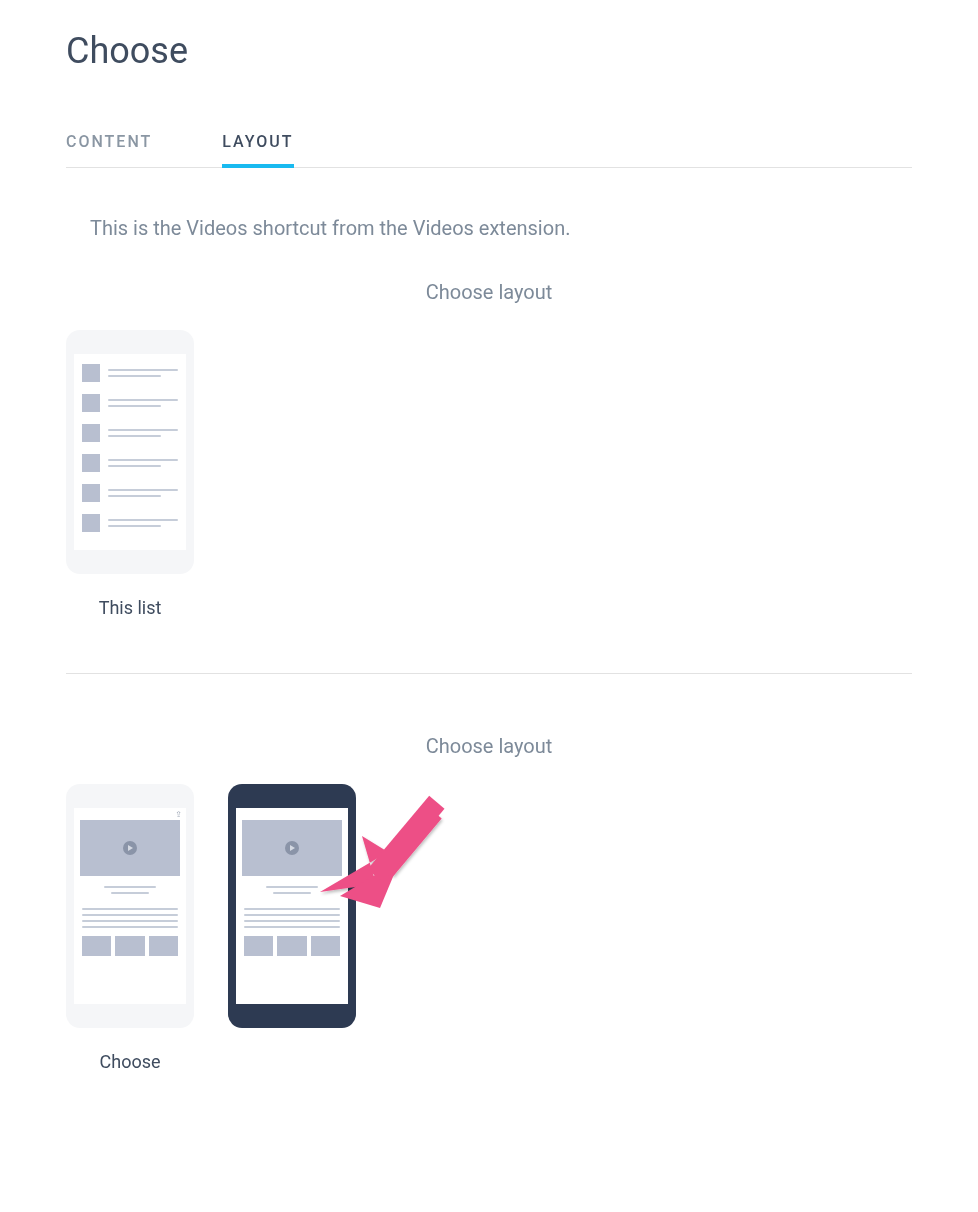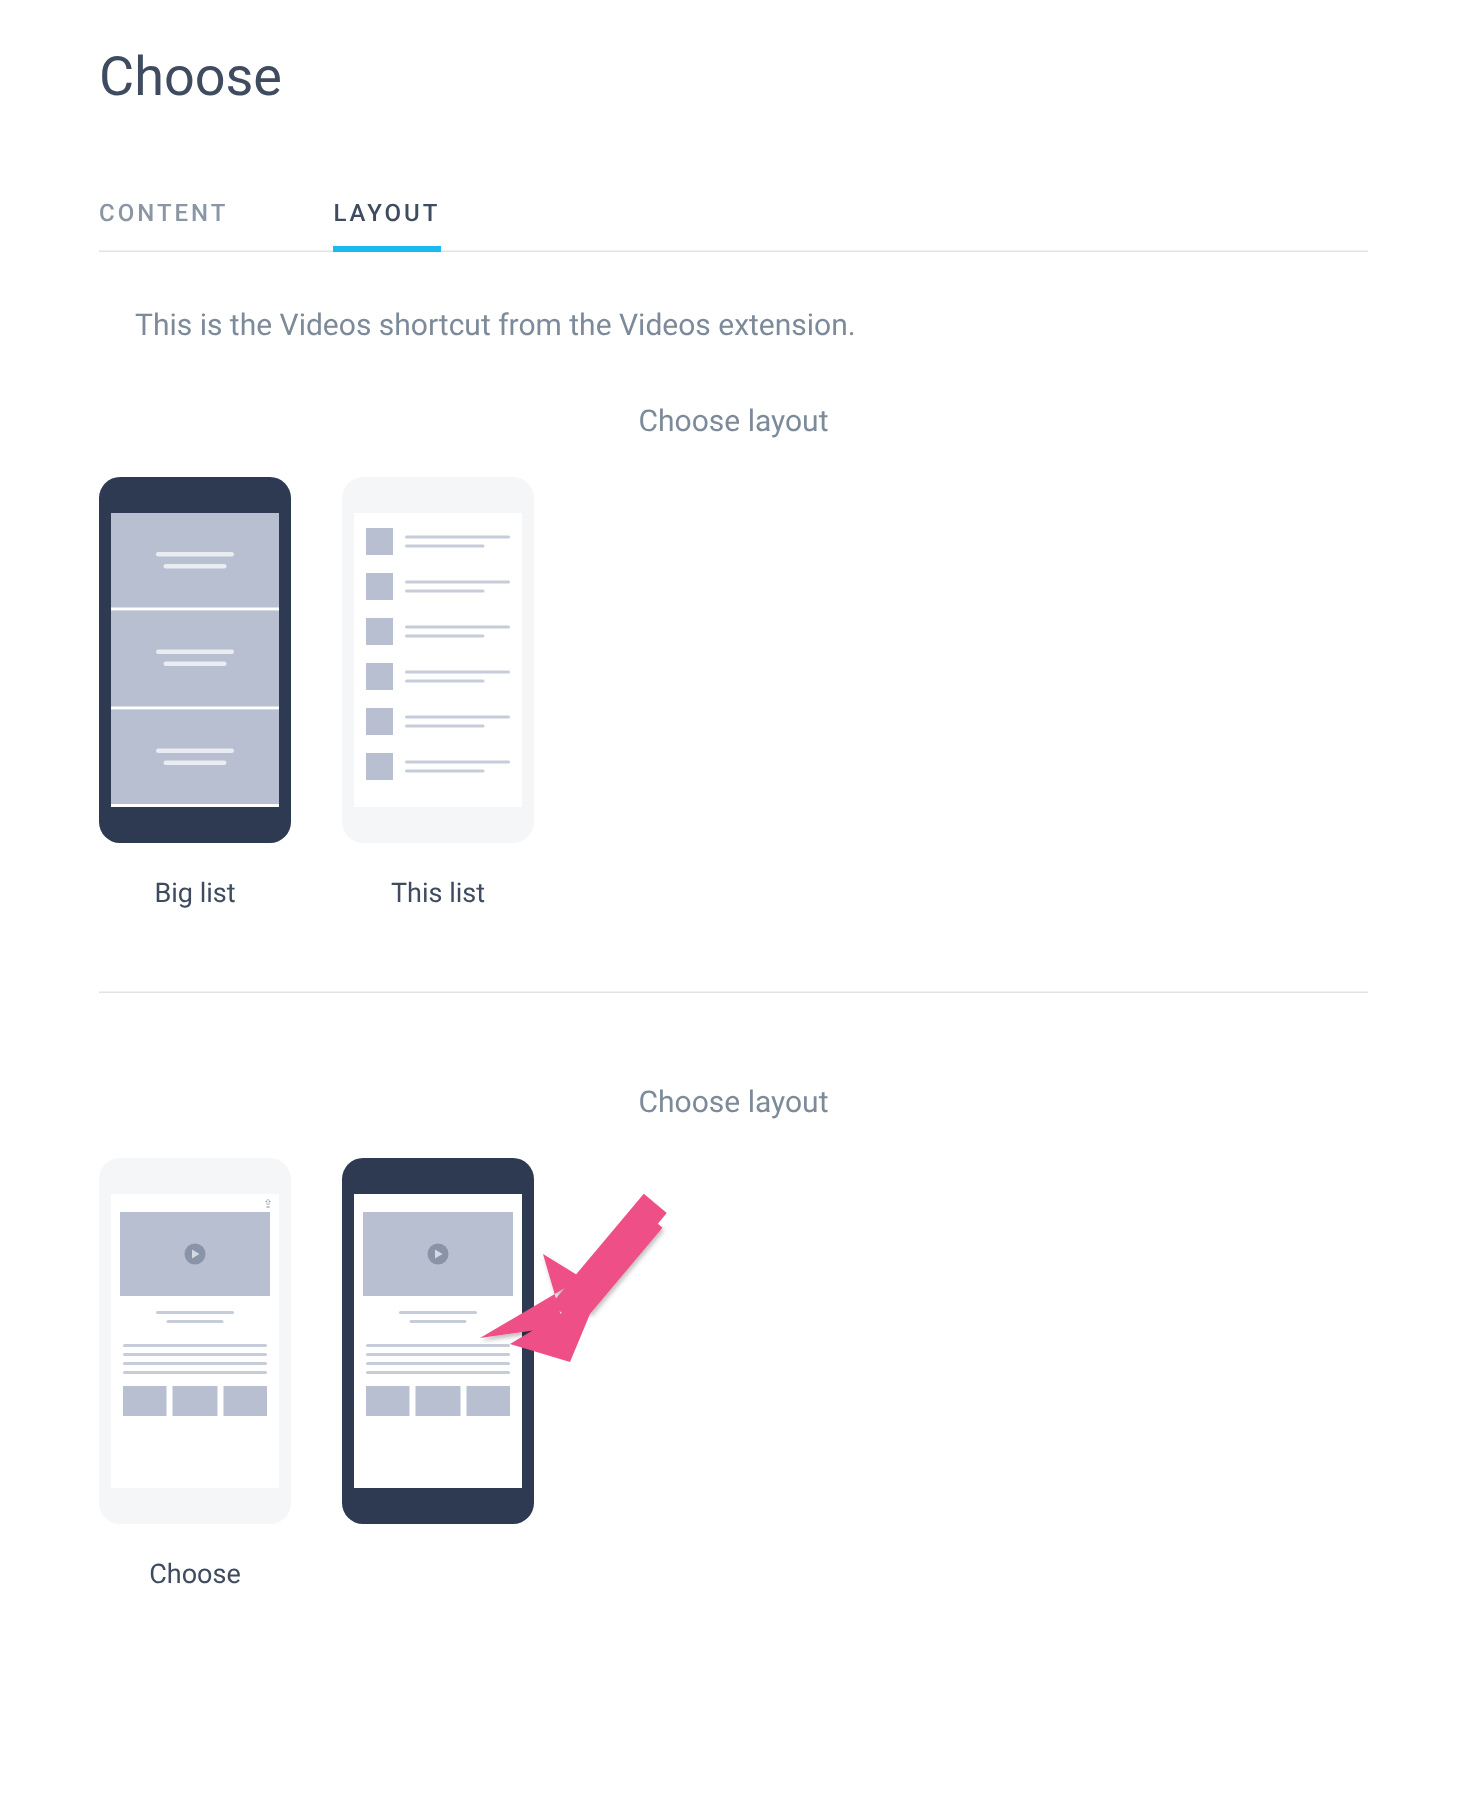--- a/index.html
+++ b/index.html
@@ -15,21 +15,21 @@
   .page-title {
     font-size: 36px;
     font-weight: 400;
     color: #3f4c5f;
     margin: 10px 0 50px 0;
   }
   .tabs {
     display: flex;
     border-bottom: 1px solid #e2e2e2;
     gap: 70px;
-    margin-bottom: 36px;
+    margin-bottom: 48px;
     align-items: center;
   }
   .tab {
     text-transform: uppercase;
     letter-spacing: 2px;
     font-size: 16px;
     font-weight: 500;
     padding: 10px 0 16px 0;
     cursor: pointer;
     position: relative;
@@ -154,39 +154,20 @@
 <div class="tabs">
   <div class="tab">CONTENT</div>
   <div class="tab active">LAYOUT</div>
 </div>
 
 <p class="description">This is the Videos shortcut from the Videos extension.</p>
 
 <div class="section-label">Choose layout</div>
 <div class="layout-row">
 
-  <div class="layout-option">
-    <div class="phone selected">
-      <div class="screen" style="gap:0;">
-        <div class="big-card">
-            <div class="thin-line"></div>
-            <div class="thin-line"></div>
-          </div>
-        <div class="big-card">
-            <div class="thin-line"></div>
-            <div class="thin-line"></div>
-          </div>
-        <div class="big-card">
-            <div class="thin-line"></div>
-            <div class="thin-line"></div>
-          </div>
-      </div>
-    </div>
-    <div class="layout-caption">Big list</div>
-  </div>
 
   <div class="layout-option">
     <div class="phone unselected">
       <div class="screen" style="padding-top:4px;">
         <div class="small-row">
             <div class="thumb"></div>
             <div class="lines">
               <div class="g-line" style="width:100%"></div>
               <div class="g-line" style="width:75%"></div>
             </div>

